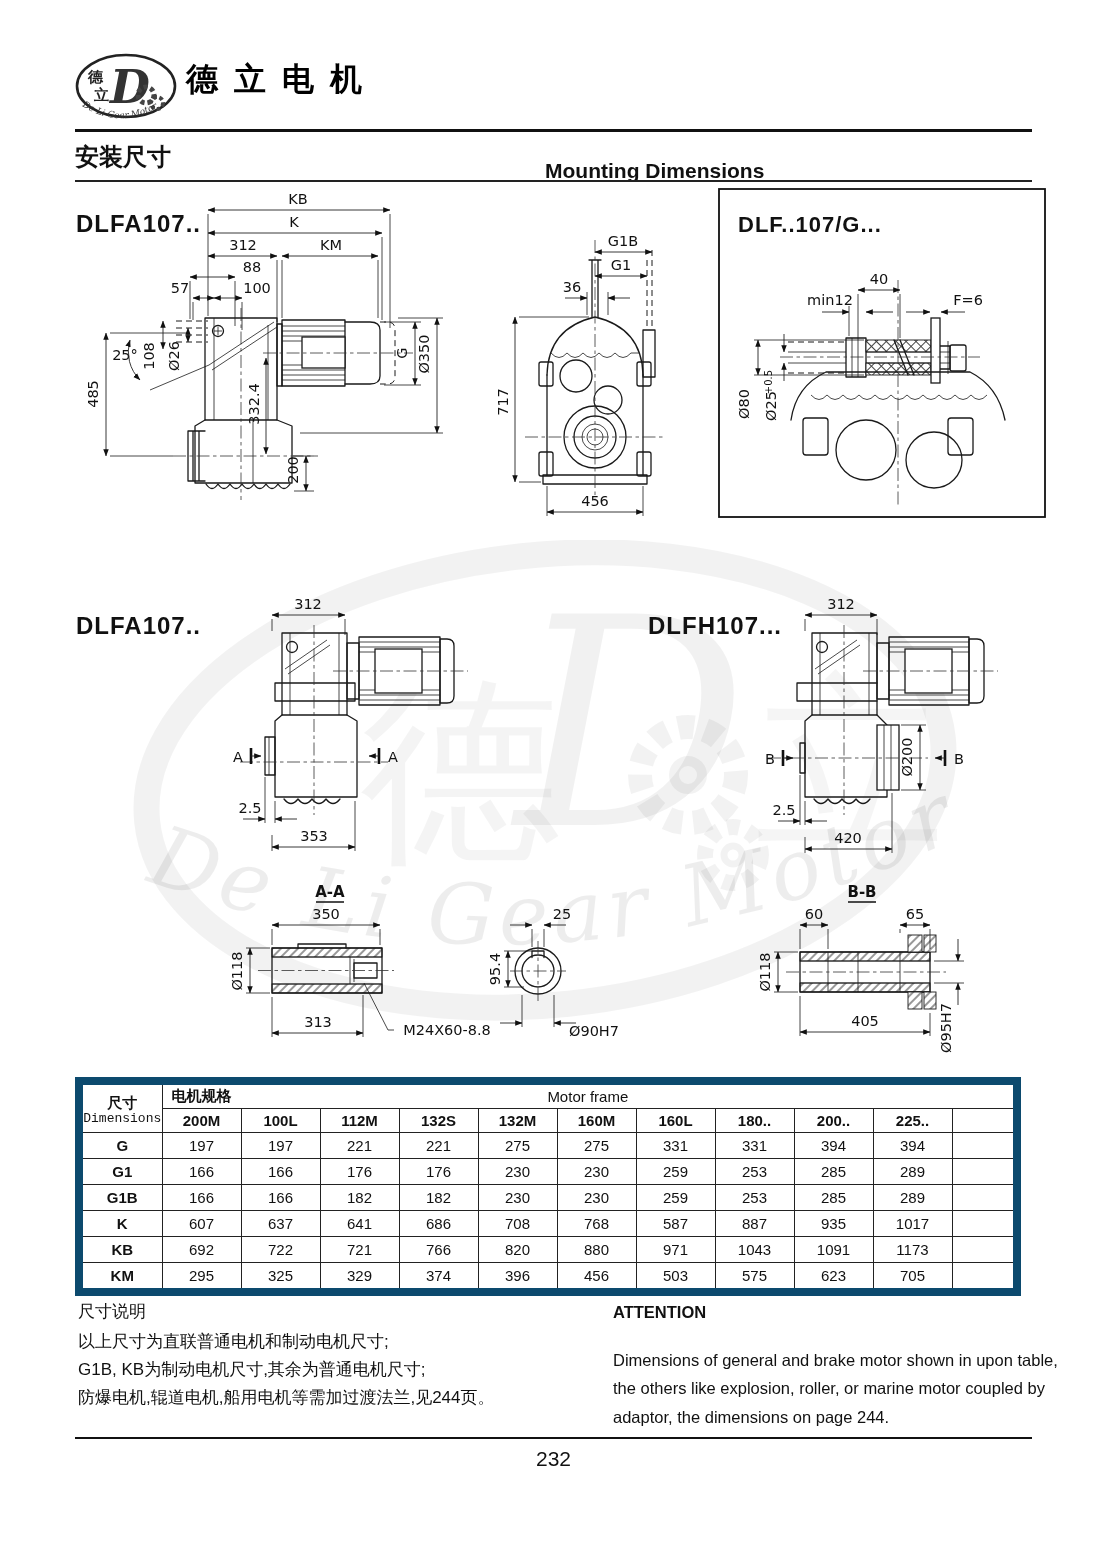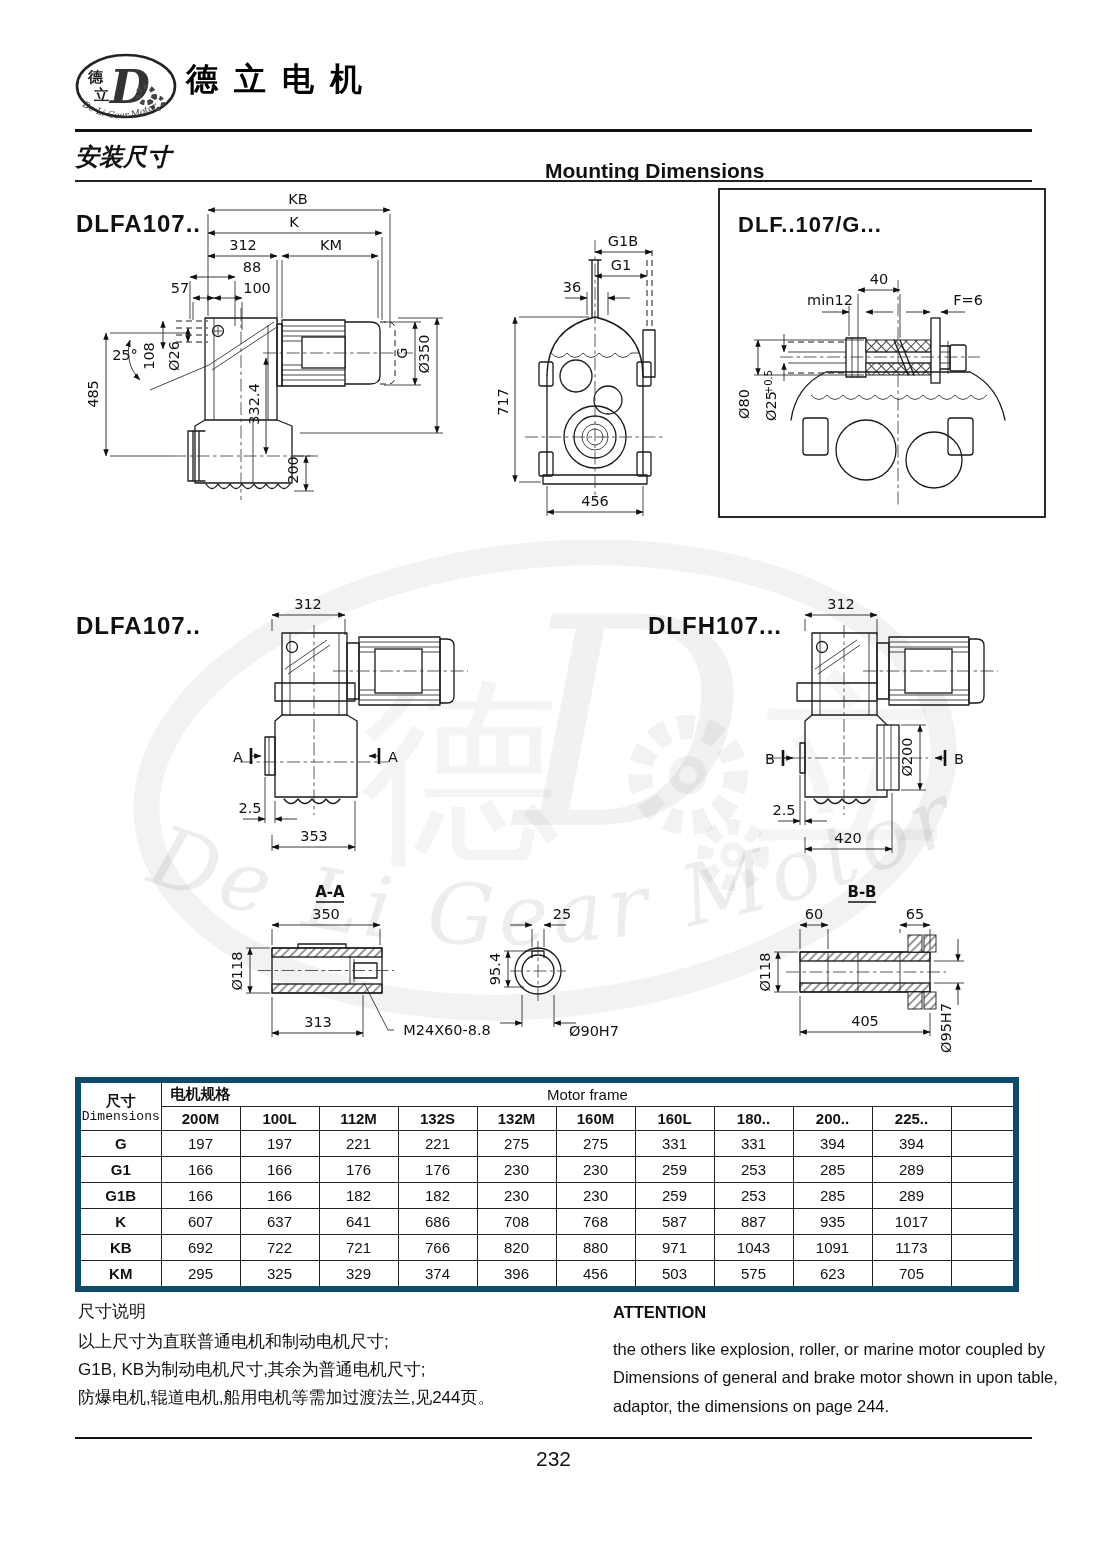--- a/index.html
+++ b/index.html
@@ -2,53 +2,53 @@
 <html><head>
 <meta charset="utf-8">
 <style>
   html,body{margin:0;padding:0;background:#fff;}
   .page{position:relative;width:1100px;height:1555px;background:#fff;overflow:hidden;
         font-family:"Liberation Sans","DejaVu Sans",sans-serif;color:#111;}
   .abs{position:absolute;}
   .rule{position:absolute;background:#111;}
   .brand{position:absolute;left:186px;top:58px;font-family:"DejaVu Serif",serif;
          font-weight:bold;font-size:32px;letter-spacing:16px;color:#000;}
-  .title-cn{position:absolute;left:75px;top:141px;font-size:24px;font-weight:bold;font-style:italic;}
+  .title-cn{position:absolute;left:75px;top:141px;font-size:24px;font-weight:bold;}
   .title-en{position:absolute;left:545px;top:143px;width:300px;text-align:left;
             font-size:21px;font-weight:bold;margin-top:16px;}
   .dlabel{position:absolute;font-size:24px;font-weight:bold;letter-spacing:1px;}
   
   .o{fill:none;stroke:#1a1a1a;stroke-width:1.3;stroke-linejoin:round;stroke-linecap:round;}
   .t{fill:none;stroke:#1a1a1a;stroke-width:0.8;}
   .d{fill:none;stroke:#222;stroke-width:0.9;}
   .c{fill:none;stroke:#333;stroke-width:0.8;stroke-dasharray:13 3.5 3.5 3.5;}
   .p{fill:none;stroke:#1a1a1a;stroke-width:1;stroke-dasharray:6 4;}
   .w{fill:#fff;stroke:#1a1a1a;stroke-width:1.3;}
   .h{stroke:#1a1a1a;stroke-width:0.9;}
   .dim{font:14.5px "DejaVu Sans",sans-serif;fill:#111;text-anchor:middle;}
   .dims{font:10px "DejaVu Sans",sans-serif;fill:#111;text-anchor:middle;}
   .lbl{font:bold 15px "DejaVu Sans",sans-serif;fill:#111;text-anchor:middle;}
   .thick{stroke:#111;stroke-width:2.6;}
   
   .dimtable{position:absolute;left:75px;top:1077px;width:938px;border-collapse:collapse;
             table-layout:fixed;font-size:15px;color:#111;}
   .dimtable th,.dimtable td{border:1.2px solid #222;text-align:center;padding:0;height:25px;
             font-weight:normal;overflow:hidden;}
-  .dimtable{border:6px solid #0c4a6e;}
+  .dimtable{border:8px solid #0c4a6e;}
   .dimtable thead th{height:23px;}
   .dimtable .colh{font-weight:bold;}
   .dimtable tbody th{font-weight:bold;}
   .group{position:relative;}
   .gl{position:absolute;left:9px;top:2px;font-weight:bold;}
   .corner .c1{font-weight:bold;font-size:15px;line-height:17px;padding-top:3px;}
   .corner .c2{font-size:13px;line-height:16px;font-family:Liberation Mono, monospace;}
   .notes{position:absolute;font-size:17px;line-height:28px;}
   .notes .nt{margin-bottom:2px;}
   .notes-en{position:absolute;font-size:16.5px;line-height:28.5px;}
-  .notes-en .nt{font-weight:bold;margin-bottom:8px;}
+  .notes-en .nt{font-weight:bold;margin-bottom:19px;}
   .pagenum{position:absolute;left:75px;top:1447px;width:957px;text-align:center;font-size:21px;}
 </style>
 </head>
 <body>
 
 <div class="page">
 
   <svg width="0" height="0" style="position:absolute">
     <defs>
       <marker id="ar" viewBox="0 0 10 10" refX="9.5" refY="5" markerWidth="8" markerHeight="8" orient="auto-start-reverse">
@@ -629,21 +629,21 @@
   </table>
 
   <div class="notes" style="left:78px;top:1298px">
     <div class="nt">尺寸说明</div>
     <div>以上尺寸为直联普通电机和制动电机尺寸;</div>
     <div>G1B, KB为制动电机尺寸,其余为普通电机尺寸;</div>
     <div>防爆电机,辊道电机,船用电机等需加过渡法兰,见244页。</div>
   </div>
   <div class="notes-en" style="left:613px;top:1298px">
     <div class="nt">ATTENTION</div>
+    <div>Dimensions of general and brake motor shown in upon table,</div>
     <div>the others like explosion, roller, or marine motor coupled by</div>
-    <div>Dimensions of general and brake motor shown in upon table,</div>
     <div>adaptor, the dimensions on page 244.</div>
   </div>
 
   <div class="rule" style="left:75px;top:1437px;width:957px;height:2px"></div>
   <div class="pagenum">232</div>
 
 </div>
 
 </body></html>

